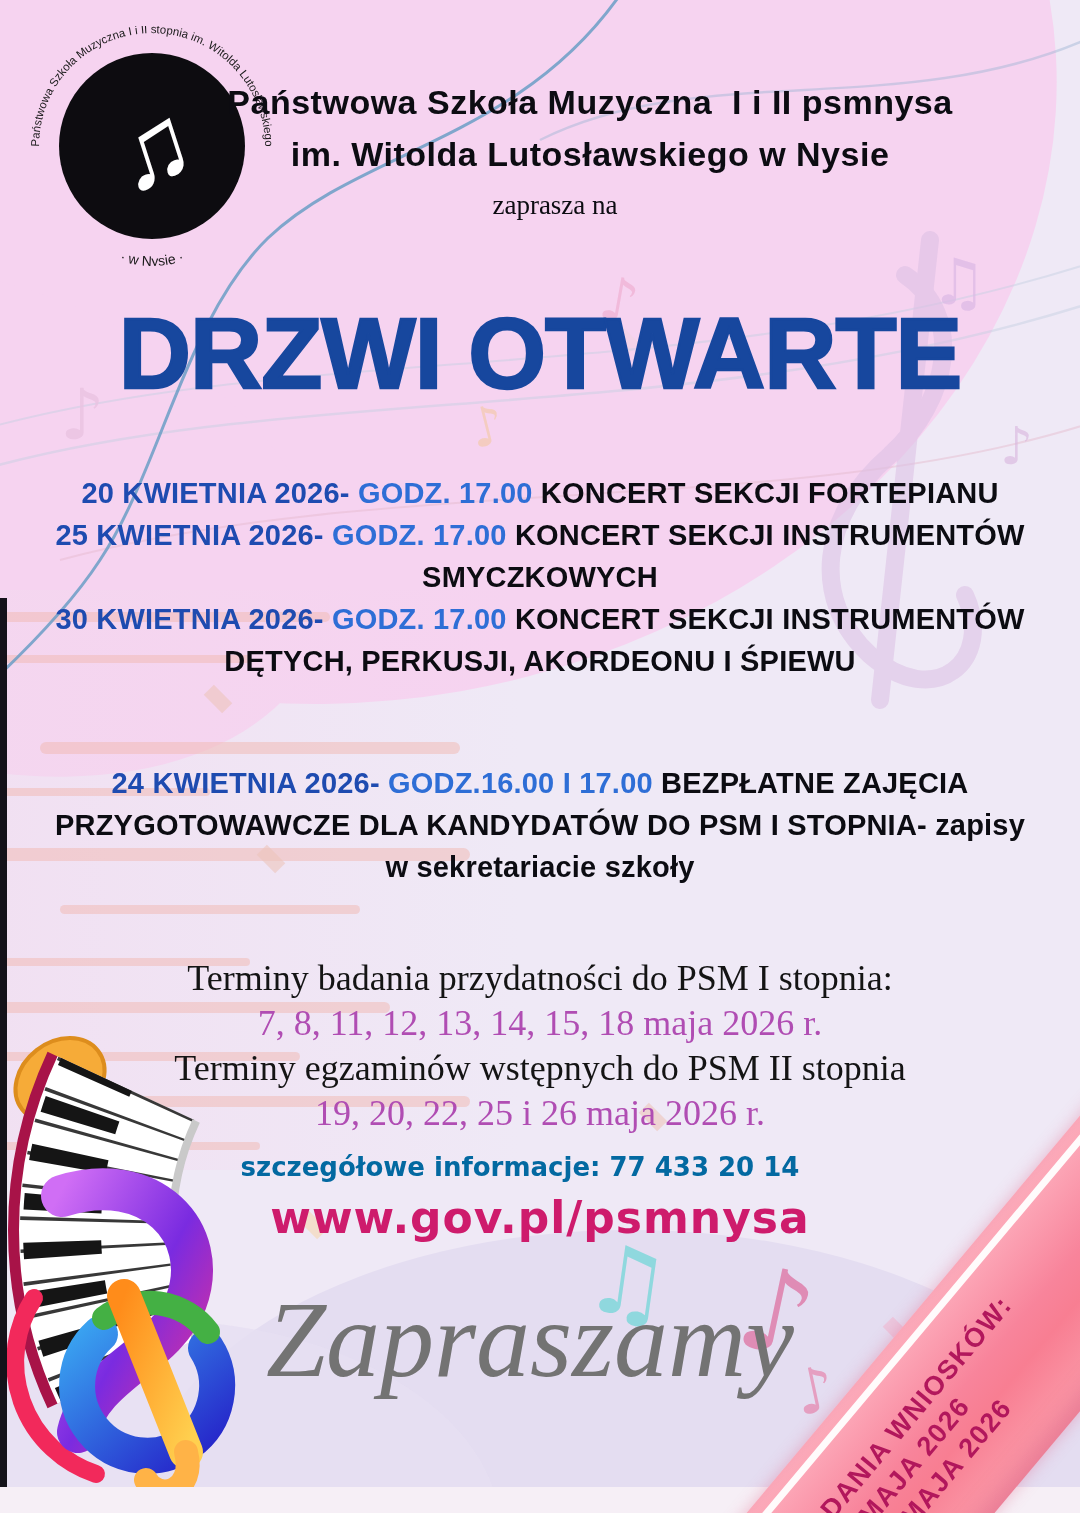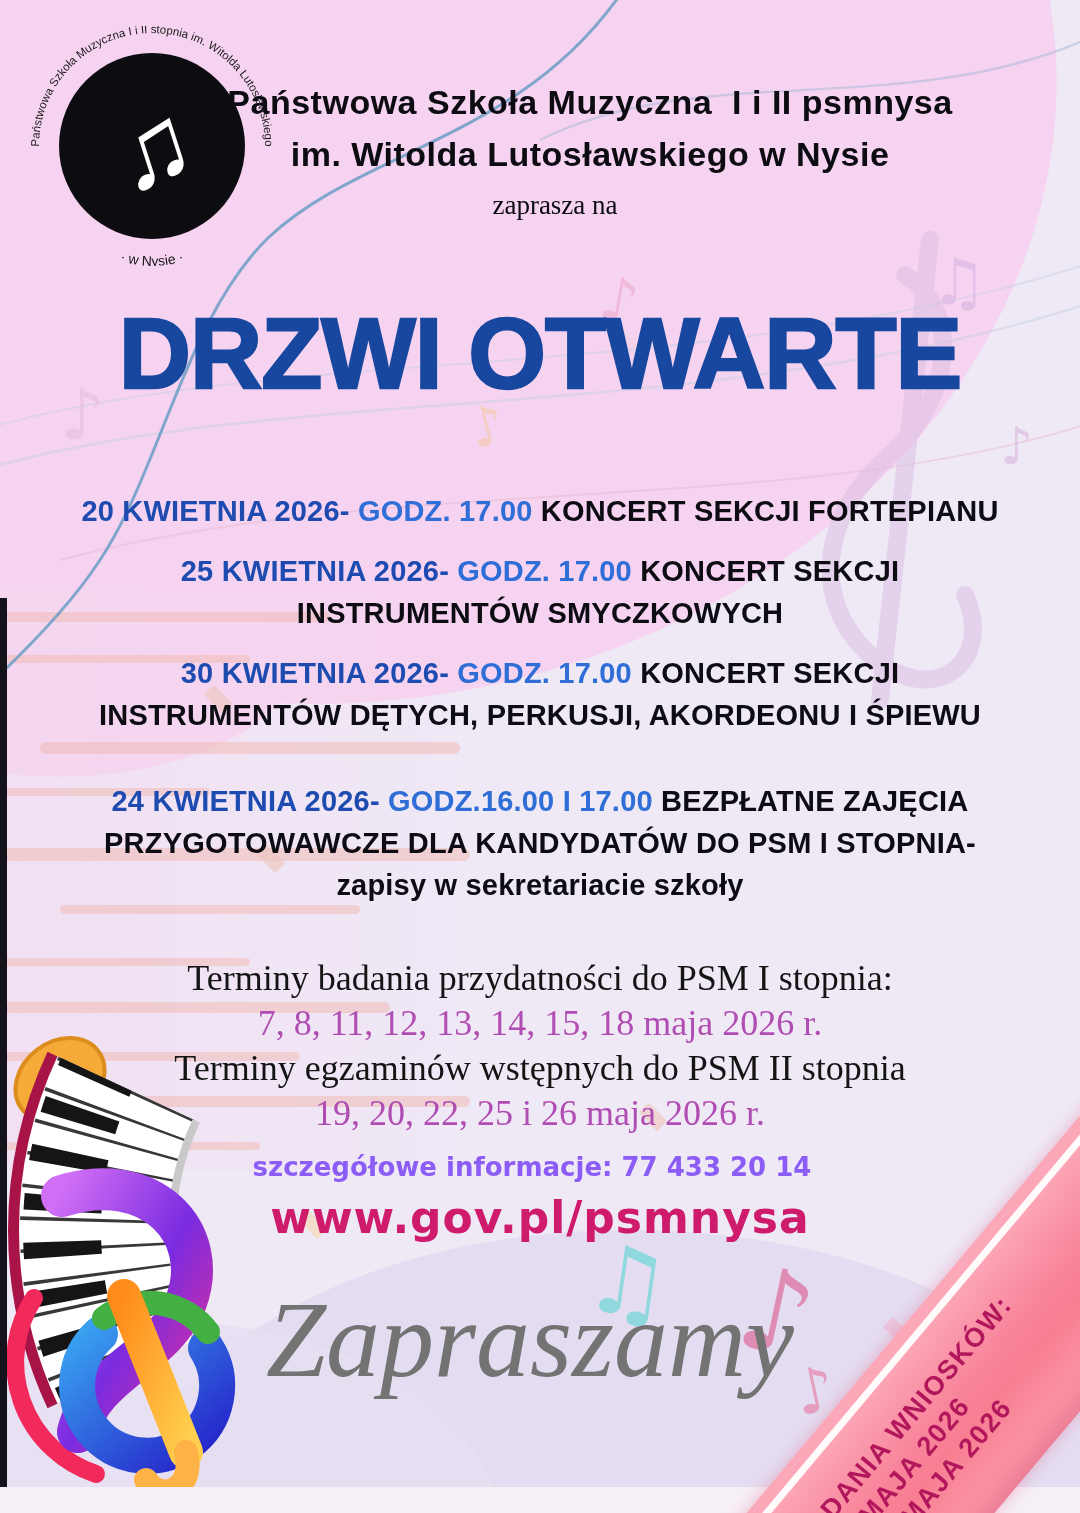--- a/index.html
+++ b/index.html
@@ -35,31 +35,31 @@
   .school-line{font-size:34px;font-weight:bold;letter-spacing:.5px;line-height:52px;white-space:pre-wrap;}
   .invites{font-family:Liberation Serif, serif;font-size:27px;margin-top:10px;transform:translateX(-35px);}
 
   .title{position:absolute;left:0;top:296px;width:1080px;text-align:center;
     font-size:100px;font-weight:bold;color:#17479e;-webkit-text-stroke:2.5px #17479e;letter-spacing:-1px;}
 
   .events,.workshops{position:absolute;left:50px;width:980px;text-align:center;
     font-size:29px;font-weight:bold;line-height:42px;color:#0c0c12;letter-spacing:.2px;}
   .events{top:472px;}
   .workshops{top:762px;}
-  .events p,.workshops p{margin:18px;}
+  .events p,.workshops p{margin:0;}
   .d{color:#1e4bb0;}
   .t{color:#2e6ed6;}
   .k{color:#0c0c12;}
 
   .terms{position:absolute;left:90px;top:956px;width:900px;text-align:center;
     font-family:"Liberation Serif",serif;font-weight:normal;font-size:36px;line-height:45px;color:#141414;}
   .terms .dates{color:#b04db3;}
 
-  .contact{position:absolute;left:12px;top:1152px;width:1040px;text-align:center;
-    font-family:"DejaVu Sans",sans-serif;font-weight:bold;font-size:26px;color:#8b5cf6;}
+  .contact{position:absolute;left:0;top:1152px;width:1040px;text-align:center;
+    font-family:"DejaVu Sans",sans-serif;font-weight:bold;font-size:26px;color:#0369a1;}
   .website{position:absolute;left:0;top:1192px;width:1080px;text-align:center;
     font-family:"DejaVu Sans",sans-serif;font-weight:bold;font-size:44px;letter-spacing:1px;color:#ce1b6c;}
   .closing{position:absolute;left:60px;top:1278px;width:940px;text-align:center;
     font-family:"Liberation Serif",serif;font-style:italic;font-size:108px;color:#737373;}
 
   
   .ribbon{position:absolute;left:465px;top:1365px;width:900px;height:190px;
     transform:rotate(-50deg);border-radius:26px;
     background:linear-gradient(180deg,#fdaebd 0%,#f8849b 45%,#f87e92 62%,#fb9dab 100%);
     box-shadow:inset 0 -10px 22px rgba(180,20,80,.25), 0 0 16px rgba(220,80,120,.35);

